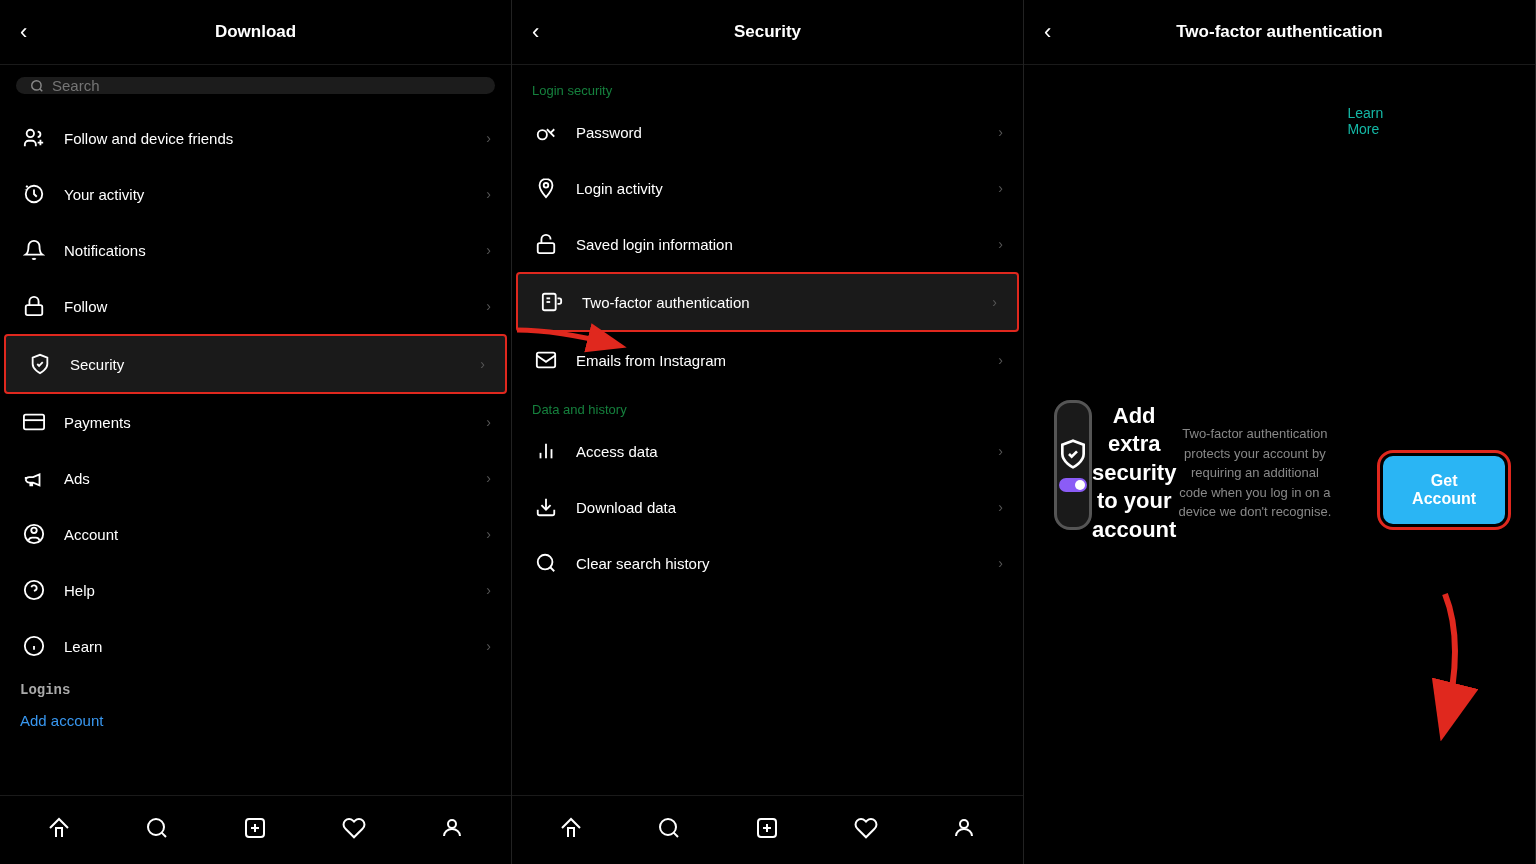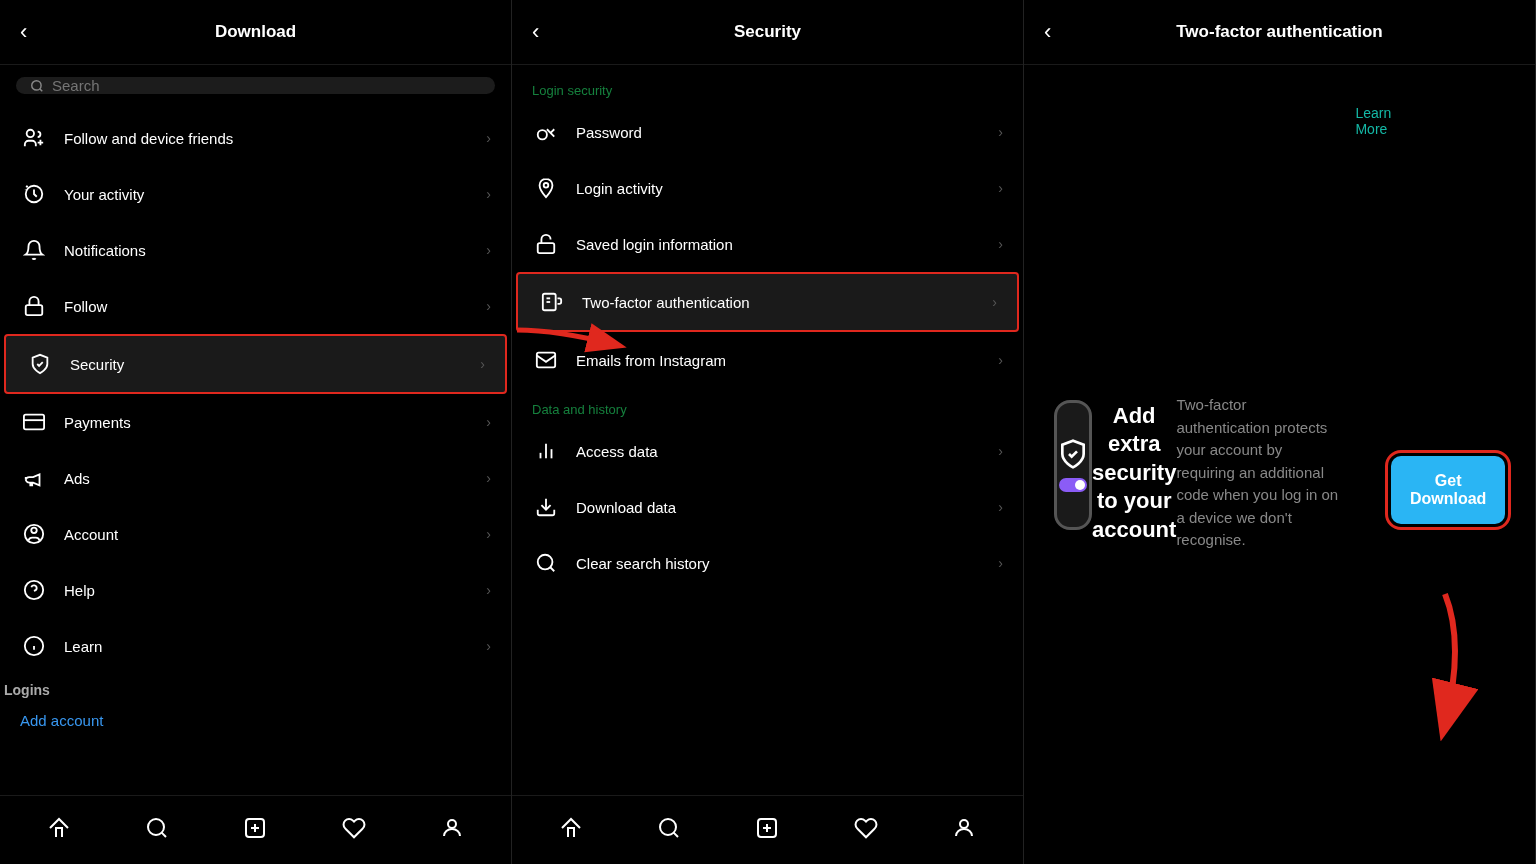--- a/index.html
+++ b/index.html
@@ -107,24 +107,25 @@
 
     
     .section-label {
       padding: 14px 20px 6px 20px;
       color: #15803d;
       font-size: 13px;
     }
 
     
     .logins-section {
-      padding: 8px 20px 4px 4px;
+      padding: 8px 20px 4px 20px;
       color: #aaa;
       font-size: 14px;
       font-weight: 700;
+      font-family: Liberation Mono, monospace;
     }
     .add-account {
       padding: 10px 20px;
       color: #3897f0;
       font-size: 15px;
       cursor: pointer;
     }
 
     
     .bottom-nav {
@@ -197,22 +198,22 @@
     .panel3-title {
       color: #fff;
       font-size: 22px;
       font-weight: 700;
       text-align: center;
       margin-bottom: 14px;
       line-height: 1.3;
     }
     .panel3-desc {
       color: #888;
-      font-size: 15px;
-      text-align: left;
+      font-size: 13px;
+      text-align: center;
       line-height: 1.5;
       margin-bottom: 14px;
     }
     .learn-more {
       color: #14b8a6;
       font-size: 14px;
       cursor: pointer;
       margin-bottom: auto;
       margin-left: 14px;
     }
@@ -581,21 +582,21 @@
         <div class="toggle-pill"></div>
       </div>
     </div>
 
     <h2 class="panel3-title">Add extra security to your account</h2>
     <p class="panel3-desc">Two-factor authentication protects your account by requiring an additional code when you log in on a device we don't recognise.</p>
     <span class="learn-more">Learn More</span>
 
     <div style="flex:1; min-height:40px;"></div>
 
-    <button class="get-started-btn">Get Download</button>
+    <button class="get-started-btn">Get Account</button>
   </div>
 
   <svg class="arrow-overlay" style="right: 10px; bottom: 120px; width: 160px; height: 160px;" viewBox="0 0 160 160" fill="none">
     <defs>
       <marker id="arrowhead2" markerWidth="10" markerHeight="10" refX="7" refY="4" orient="auto">
         <polygon points="0 0, 10 4, 0 8" fill="#e0281e"></polygon>
       </marker>
     </defs>
     <path d="M80 10 Q100 60 80 140" stroke="#e0281e" stroke-width="6" fill="none" marker-end="url(#arrowhead2)"></path>
   </svg>

